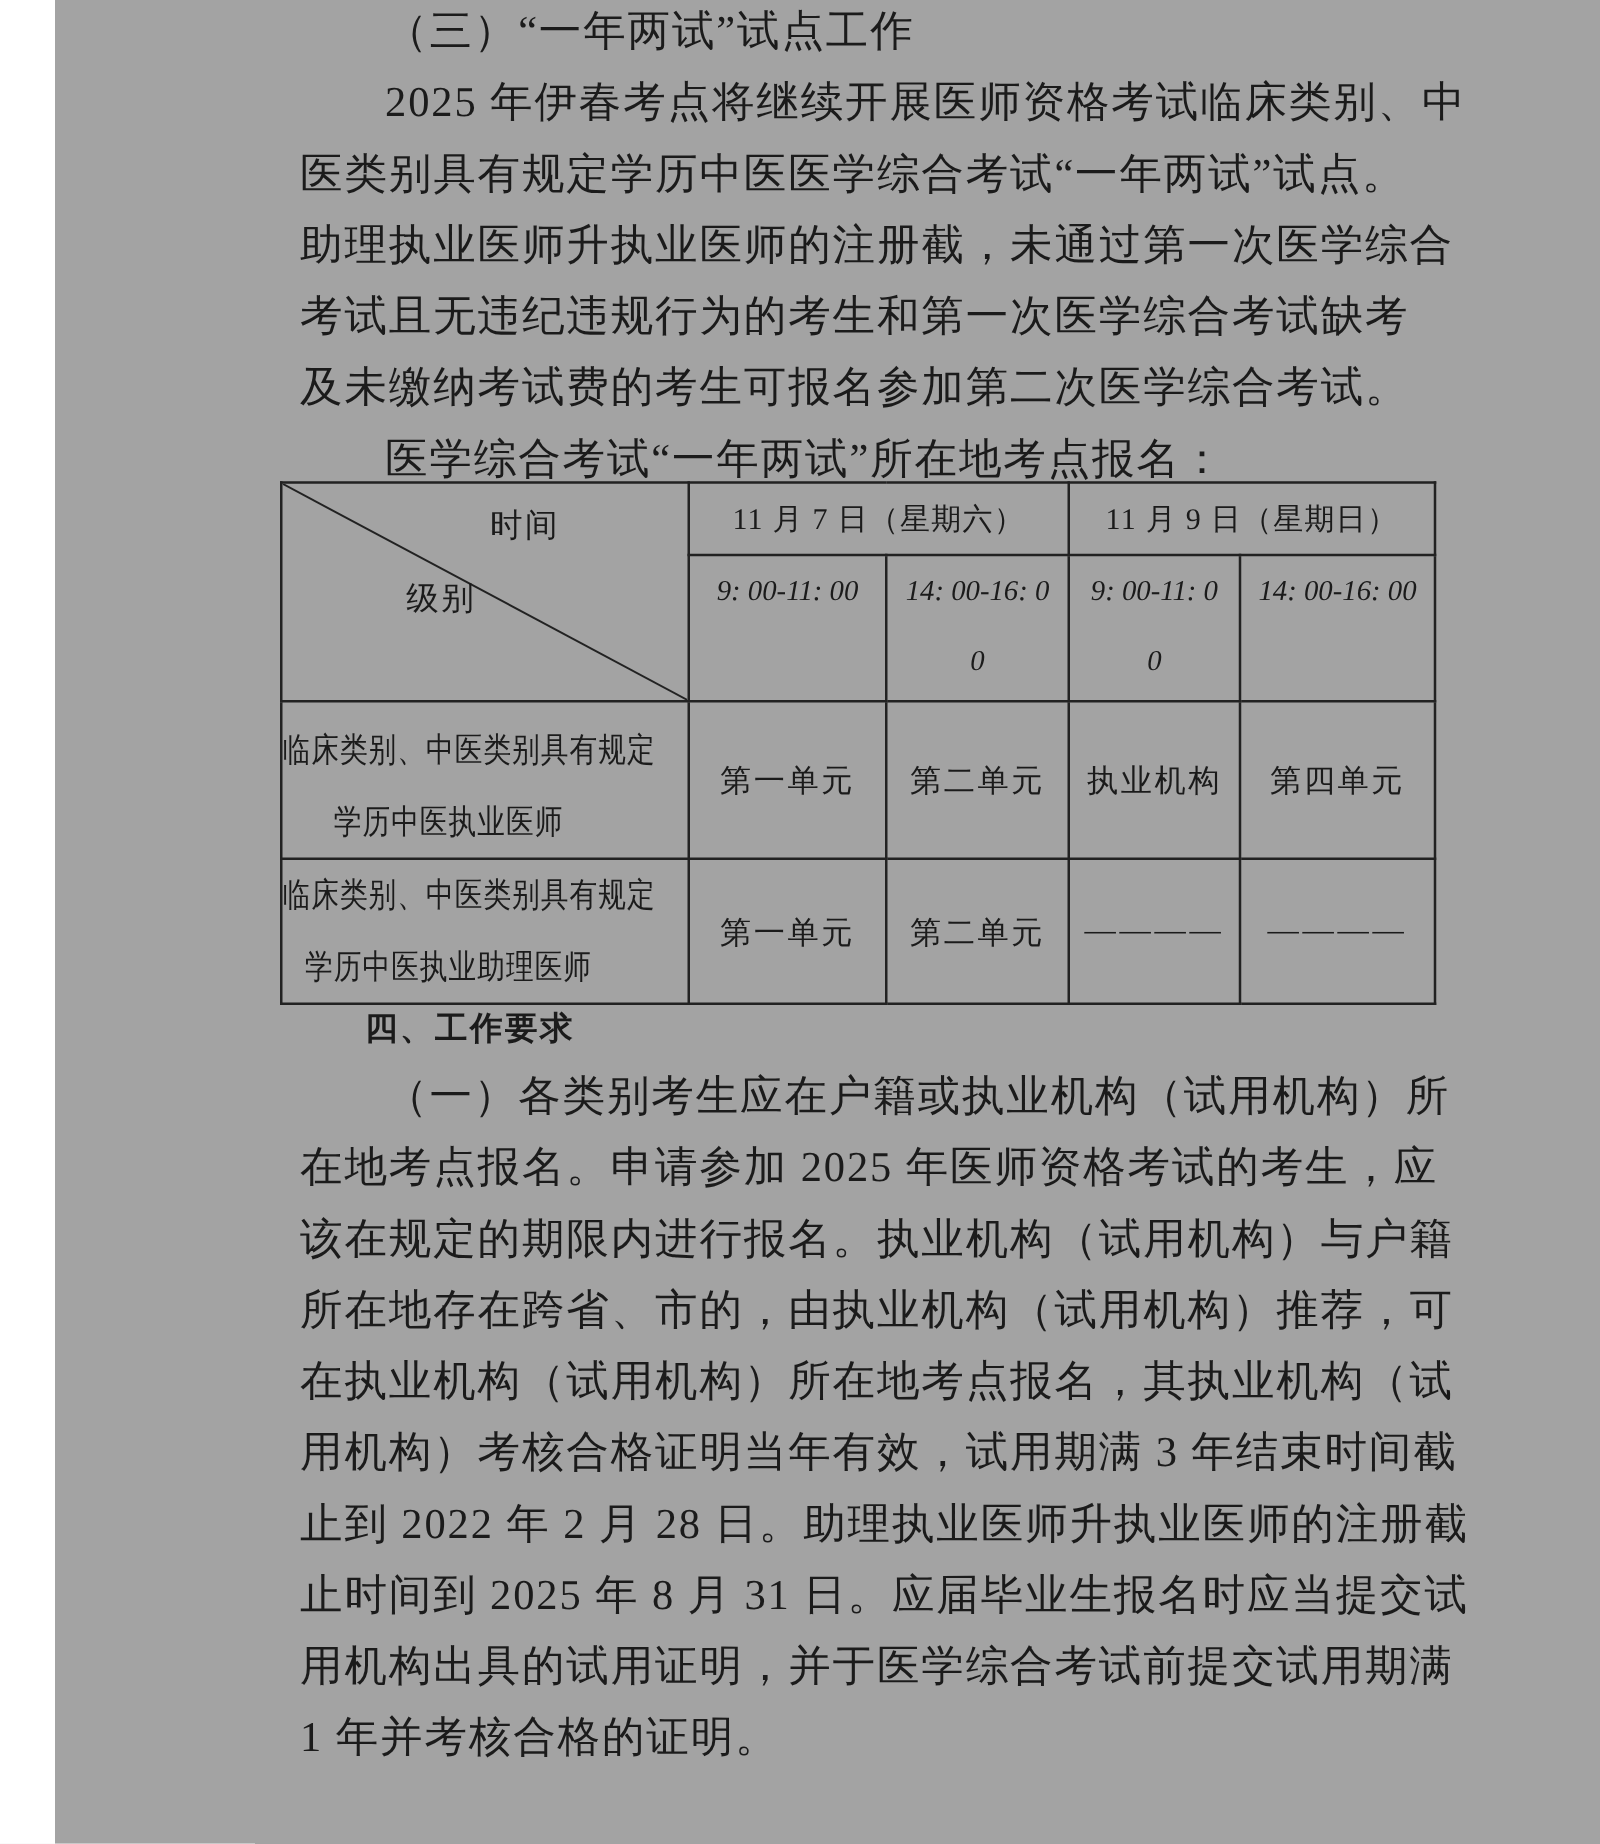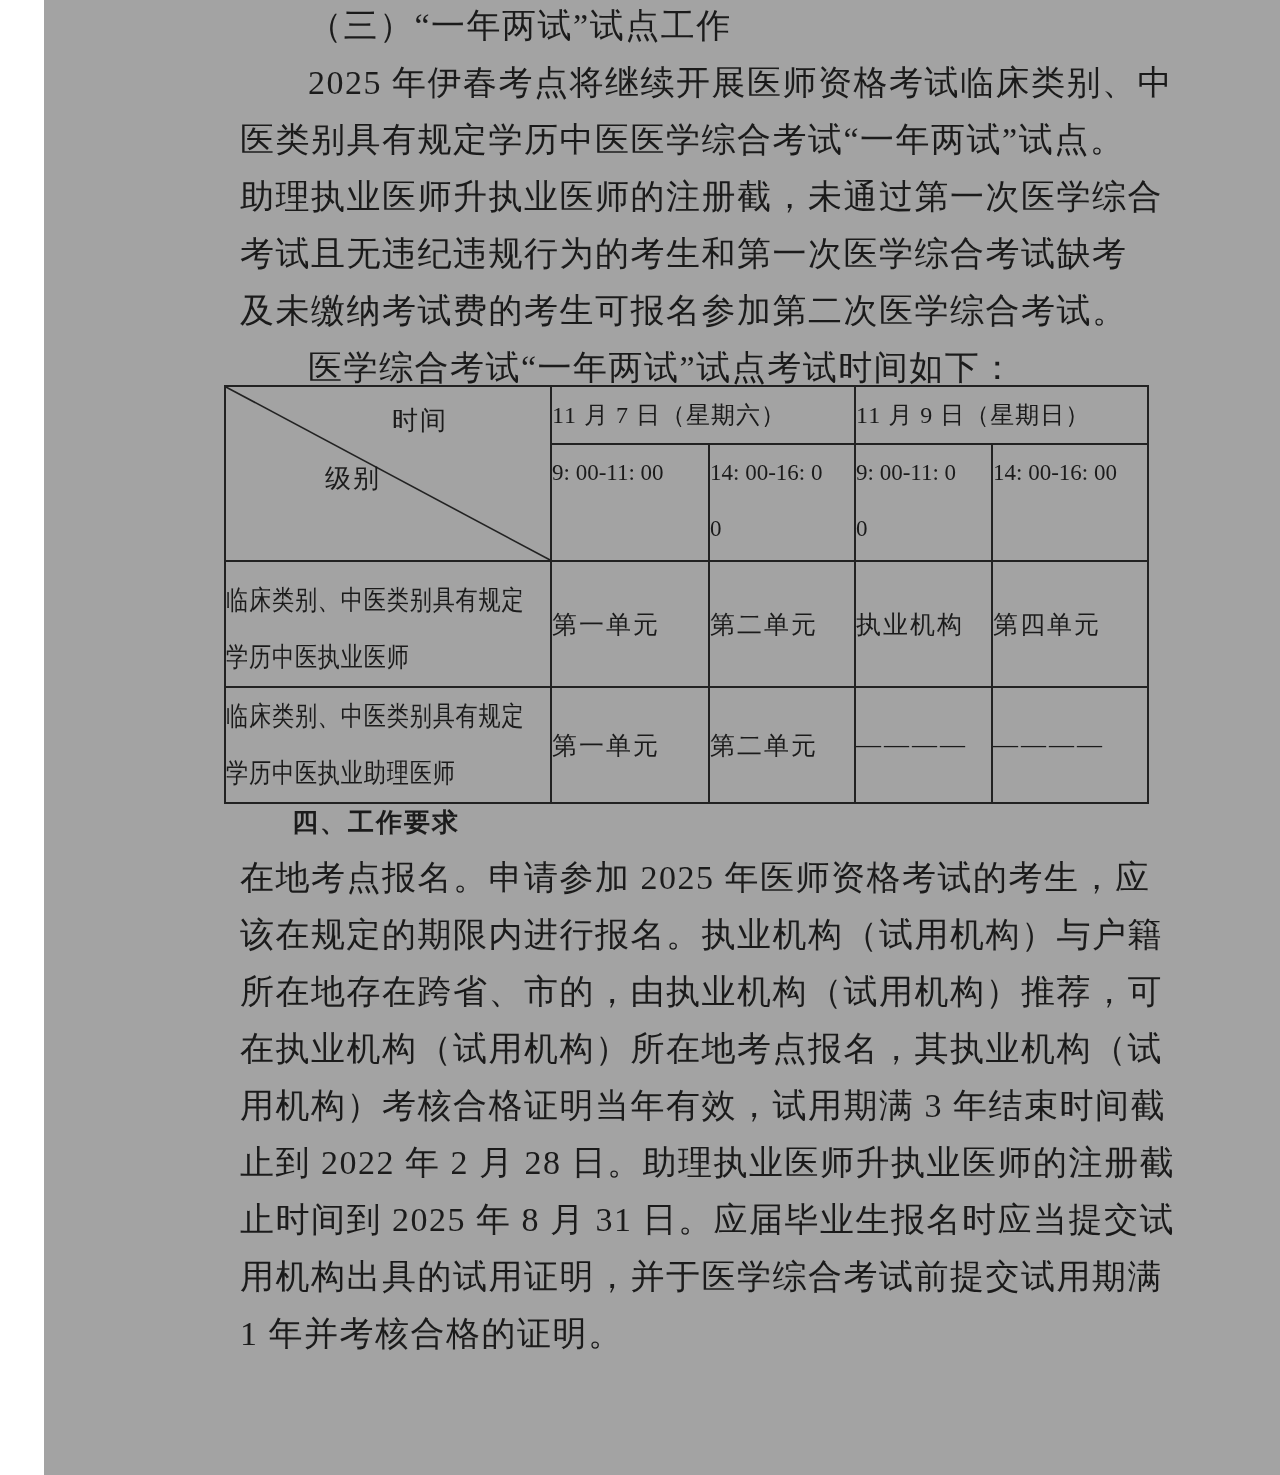--- a/index.html
+++ b/index.html
@@ -25,32 +25,32 @@
     font-family:"Liberation Sans","DejaVu Sans",sans-serif;
     font-weight:bold;font-size:26px;line-height:42px;
     letter-spacing:2px;text-indent:2em;white-space:nowrap;
   }
   
   table.sched{
     position:absolute;left:180px;top:385px;
     border-collapse:collapse;table-layout:fixed;width:925px;
     font-size:26px;
   }
-  table.sched td{border:2px solid #222;padding:0;overflow:hidden;}
+  table.sched td{border:2px solid #222;padding:0;text-align:center;overflow:hidden;}
   tr.hr1{height:58px;}
   tr.hr2{height:117px;}
   tr.br1{height:123px;}
   tr.br2{height:105px;}
   td.corner{position:relative;}
   .corner-label{position:absolute;font-size:26px;letter-spacing:2px;line-height:28px;white-space:nowrap;}
   .lbl-time{left:166px;top:20px;}
   .lbl-level{left:99px;top:78px;}
   td.datecell{font-size:24px;letter-spacing:1px;vertical-align:middle;}
   td.timecell{vertical-align:top;padding-top:10px;font-size:23px;}
-  .tline{height:56px;line-height:56px;white-space:nowrap;}
+  .tline{height:56px;line-height:56px;white-space:nowrap;font-style:italic;}
   td.labelcell{text-align:left;vertical-align:top;padding-left:30px;}
   td.labelcell.lc1{padding-top:10px;}
   td.labelcell.lc2{padding-top:0;}
   .label-line{
     height:57px;line-height:57px;white-space:nowrap;
     font-size:27px;letter-spacing:1px;
     transform:scaleX(0.82);transform-origin:0 50%;
   }
   td.unitcell{vertical-align:middle;font-size:25px;letter-spacing:2px;}
   td.unitcell.dash{letter-spacing:3px;font-size:25px;}
@@ -61,21 +61,21 @@
 
 <div id="page">
 
   <div class="textblock" style="top:-3px;">
     <div class="line ind">（三）“一年两试”试点工作</div>
     <div class="line ind">2025 年伊春考点将继续开展医师资格考试临床类别、中</div>
     <div class="line">医类别具有规定学历中医医学综合考试“一年两试”试点。</div>
     <div class="line">助理执业医师升执业医师的注册截，未通过第一次医学综合</div>
     <div class="line">考试且无违纪违规行为的考生和第一次医学综合考试缺考</div>
     <div class="line">及未缴纳考试费的考生可报名参加第二次医学综合考试。</div>
-    <div class="line ind">医学综合考试“一年两试”试点考试时间如下：</div>
+    <div class="line ind">医学综合考试“一年两试”所在地考点报名：</div>
   </div>
 
   <table class="sched">
     <colgroup>
       <col style="width:326px">
       <col style="width:158px">
       <col style="width:146px">
       <col style="width:137px">
       <col style="width:156px">
     </colgroup>
@@ -126,20 +126,21 @@
       <td class="unitcell">第二单元</td>
       <td class="unitcell dash">————</td>
       <td class="unitcell dash">————</td>
     </tr>
   </tbody>
     </table>
 
   <div class="sec-heading" style="top:801px;">四、工作要求</div>
 
   <div class="textblock" style="top:849px;">
+    <div class="line ind">（一）各类别考生应在户籍或执业机构（试用机构）所</div>
     <div class="line">在地考点报名。申请参加 2025 年医师资格考试的考生，应</div>
     <div class="line">该在规定的期限内进行报名。执业机构（试用机构）与户籍</div>
     <div class="line">所在地存在跨省、市的，由执业机构（试用机构）推荐，可</div>
     <div class="line">在执业机构（试用机构）所在地考点报名，其执业机构（试</div>
     <div class="line">用机构）考核合格证明当年有效，试用期满 3 年结束时间截</div>
     <div class="line">止到 2022 年 2 月 28 日。助理执业医师升执业医师的注册截</div>
     <div class="line">止时间到 2025 年 8 月 31 日。应届毕业生报名时应当提交试</div>
     <div class="line">用机构出具的试用证明，并于医学综合考试前提交试用期满</div>
     <div class="line">1 年并考核合格的证明。</div>
   </div>

